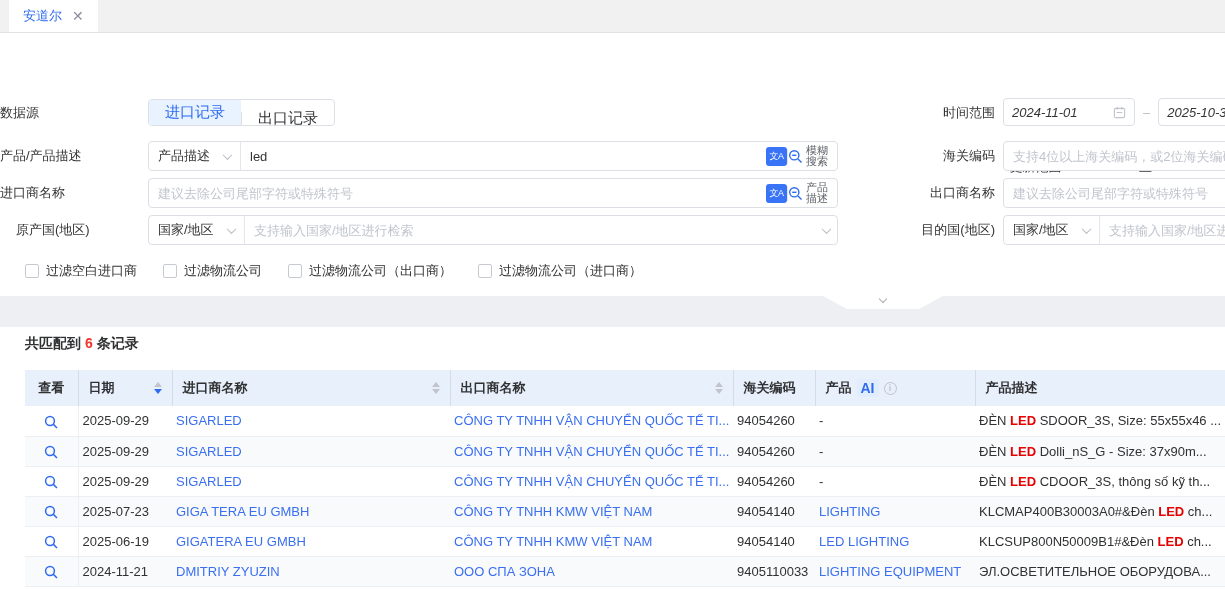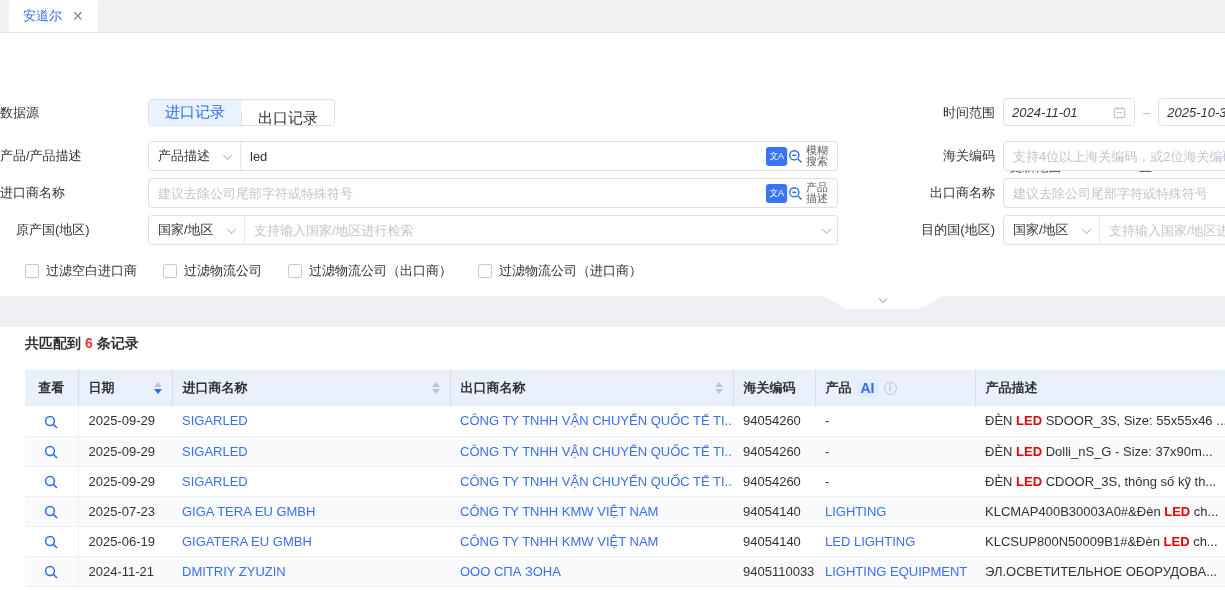--- a/index.html
+++ b/index.html
@@ -64,21 +64,21 @@
 
   
   .results { position:absolute; left:0; top:327px; width:1225px; height:263px; background:#fff; }
   .result-count { position:absolute; left:25px; top:8px; font-size:14px; font-weight:bold; color:#303133; }
   .result-count b { color:#f0342b; margin:0 4px; }
 
   table { position:absolute; left:25px; top:43px; width:1200px; border-collapse:collapse; table-layout:fixed; }
   th, td { white-space:nowrap; overflow:hidden; font-size:13px; text-align:left; }
   thead th { height:36px; background:#e8f0fb; color:#303133; font-weight:bold; padding:0 10px; border-right:1px solid #d5dce8; }
   thead th:last-child { border-right:none; }
-  tbody td { height:30px; padding:0 10px; border-bottom:1px solid #eceff4; color:#303133; }
+  tbody td { height:30px; padding:0 4px; border-bottom:1px solid #eceff4; color:#303133; }
   tbody tr:nth-child(even) td { background:#f8fafc; }
   td.view-cell, th.view-cell { text-align:center; padding:0; }
   td.view-cell { border-right:1px solid #eceff4; }
   .th-flex { display:flex; align-items:center; justify-content:space-between; }
   .th-left { display:flex; align-items:center; gap:5px; }
   .caret { display:flex; flex-direction:column; gap:2px; cursor:pointer; }
   .caret i { width:0; height:0; border-left:4px solid transparent; border-right:4px solid transparent; }
   .caret .up { border-bottom:5px solid #c0c4cc; }
   .caret .down { border-top:5px solid #c0c4cc; }
   .caret .down.active { border-top-color:#2e6bf0; }

